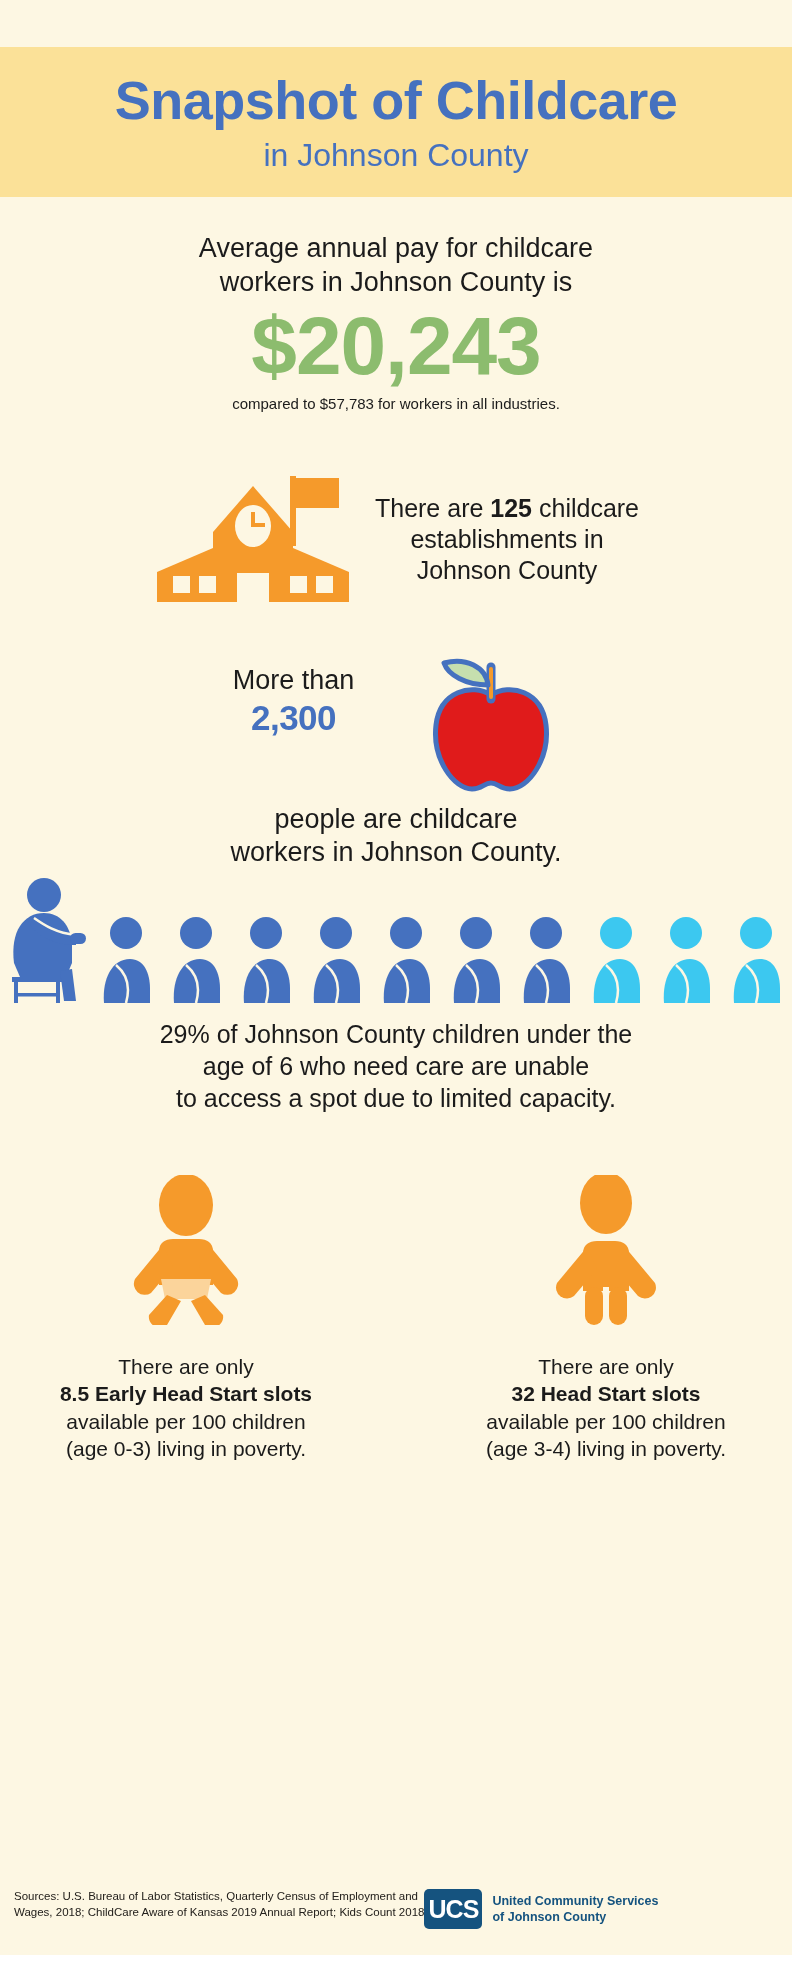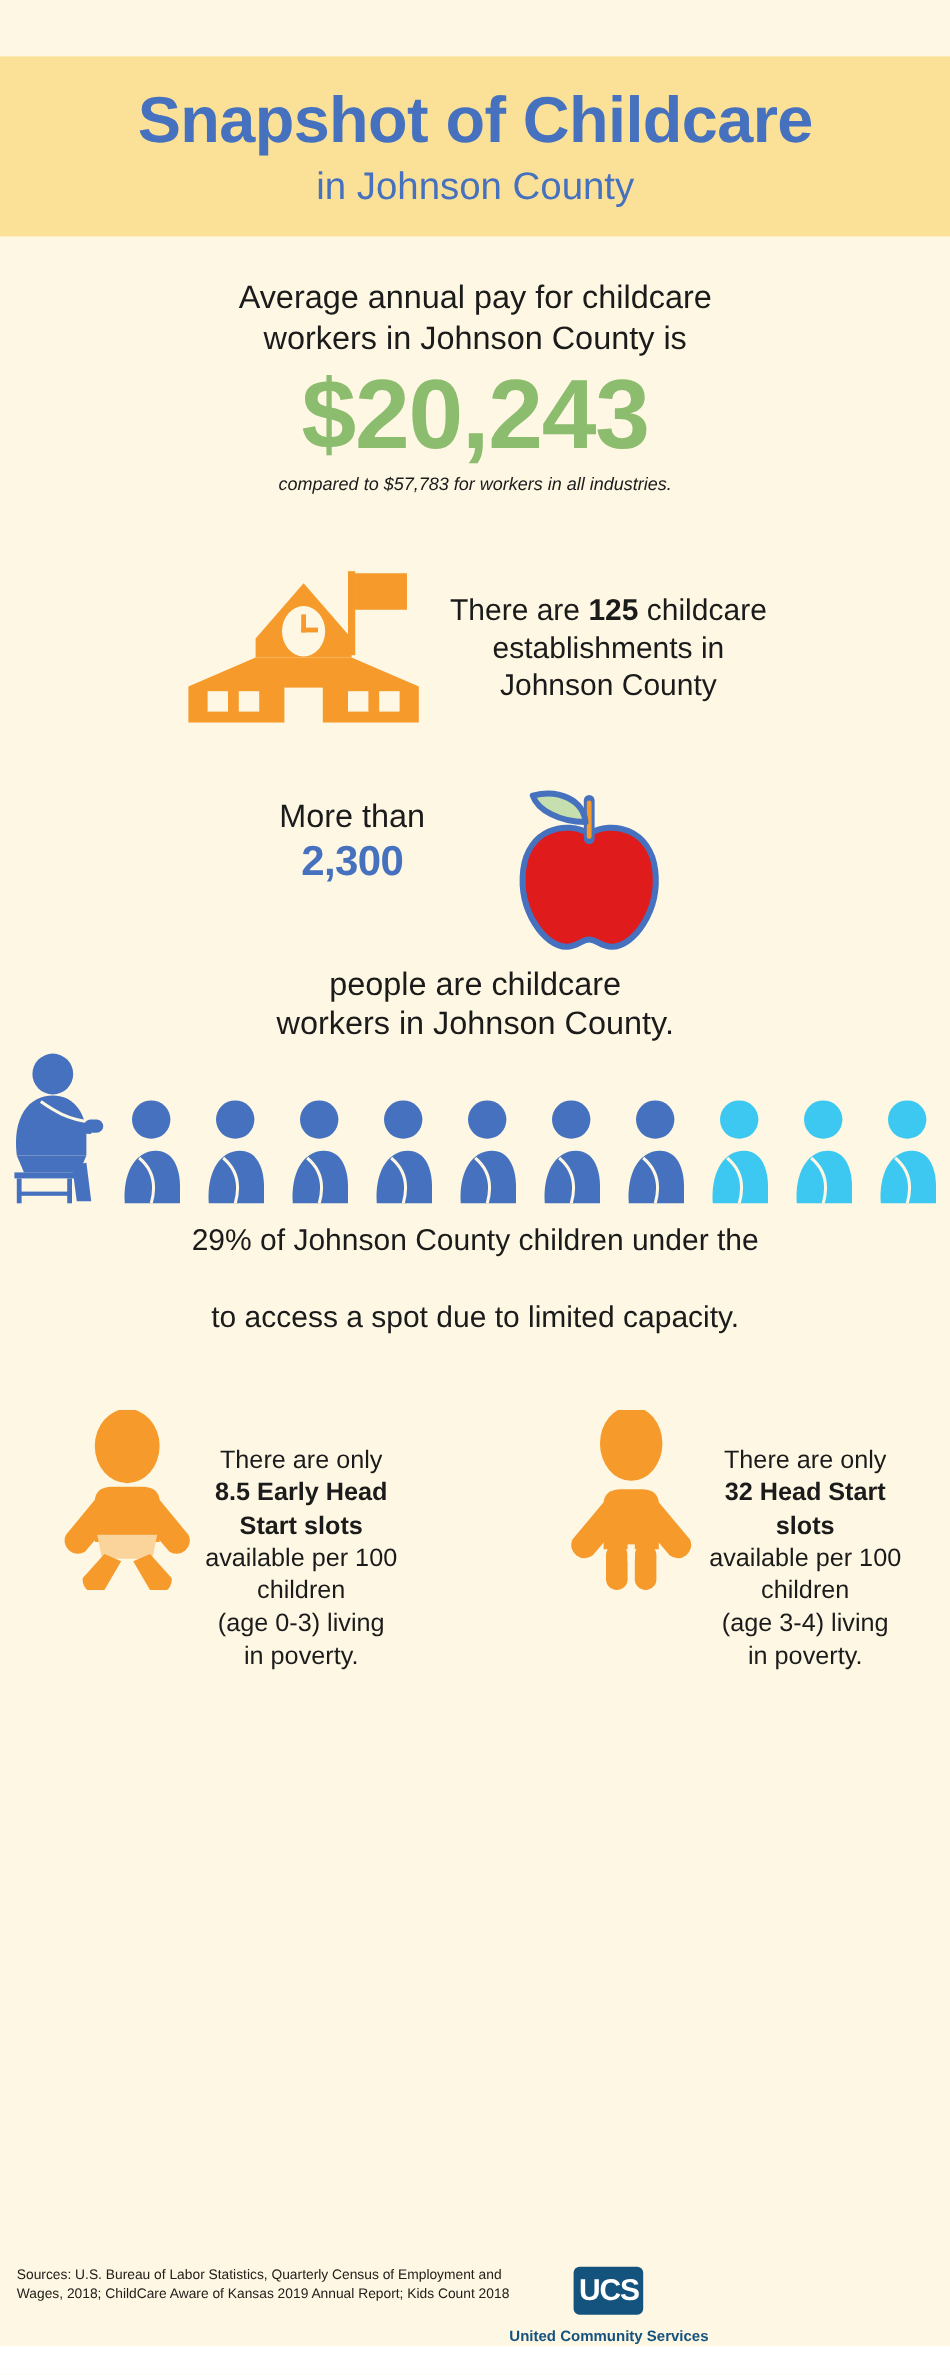--- a/index.html
+++ b/index.html
@@ -58,21 +58,20 @@
   }
   .stat-big-green {
     font-size: 82px;
     font-weight: bold;
     color: #8cbc6e;
     line-height: 1.0;
     letter-spacing: -1px;
   }
   .stat-fine {
     font-size: 15px;
-    font-style: italic;
   }
 
   
   .school-row {
     position: absolute;
     left: 0; top: 470px;
     width: 792px;
     display: flex;
     align-items: center;
     justify-content: center;
@@ -145,21 +144,22 @@
     position: absolute;
     left: 0; top: 1175px;
     width: 792px;
     display: flex;
     justify-content: center;
     gap: 130px;
   }
   .hs-col {
     width: 290px;
     display: flex;
-    flex-direction: row;
+    flex-direction: column;
+    align-items: center;
   }
   .hs-icon {
     height: 150px;
     display: flex;
     align-items: flex-end;
     justify-content: center;
   }
   .hs-text {
     margin-top: 28px;
     text-align: center;
@@ -183,21 +183,20 @@
     font-size: 11.5px;
     color: #23201c;
     line-height: 1.38;
     max-width: 420px;
   }
   .logo-wrap {
     display: flex;
     align-items: center;
     gap: 10px;
     padding-right: 8px;
-    flex-direction: column;
   }
   .logo-mark {
     width: 58px; height: 40px;
     background: #15537f;
     border-radius: 5px;
     display: flex;
     align-items: center;
     justify-content: center;
     color: #ffffff;
     font-size: 25px;
@@ -373,21 +372,21 @@
             <circle cx="26" cy="16" r="16" fill="#3cc8f0"></circle>
             <path d="M4 86 C 2 62, 12 42, 30 42 C 44 42, 50 56, 50 72 L 50 86 Z" fill="#3cc8f0"></path>
             <path d="M16 48 C 28 58, 30 72, 26 86" fill="none" stroke="#fdf7e3" stroke-width="2.5"></path>
           </g>
       </g>
     </svg>
   </div>
 
   <div class="pct-text">
     <span>29% of Johnson County children under the</span><br>
-    <br>
+    <span>age of 6 who need care are unable</span><br>
     <span>to access a spot due to limited capacity.</span>
   </div>
 
   <div class="hs-wrap">
 
     <div class="hs-col">
       <div class="hs-icon">
         <svg width="130" height="150" viewBox="0 0 130 150">
           <ellipse cx="65" cy="30" rx="27" ry="31" fill="#f59a2b"></ellipse>
 

